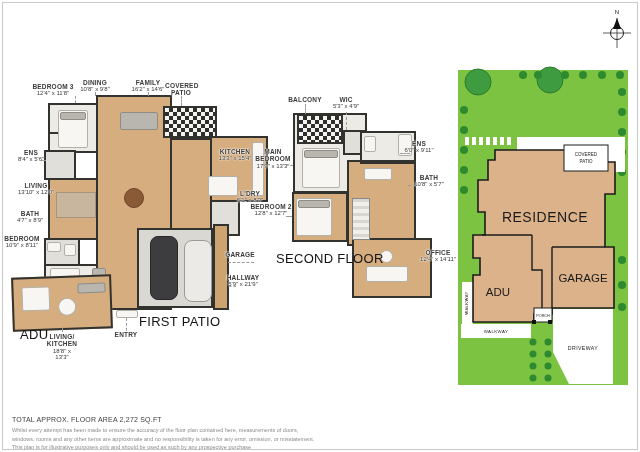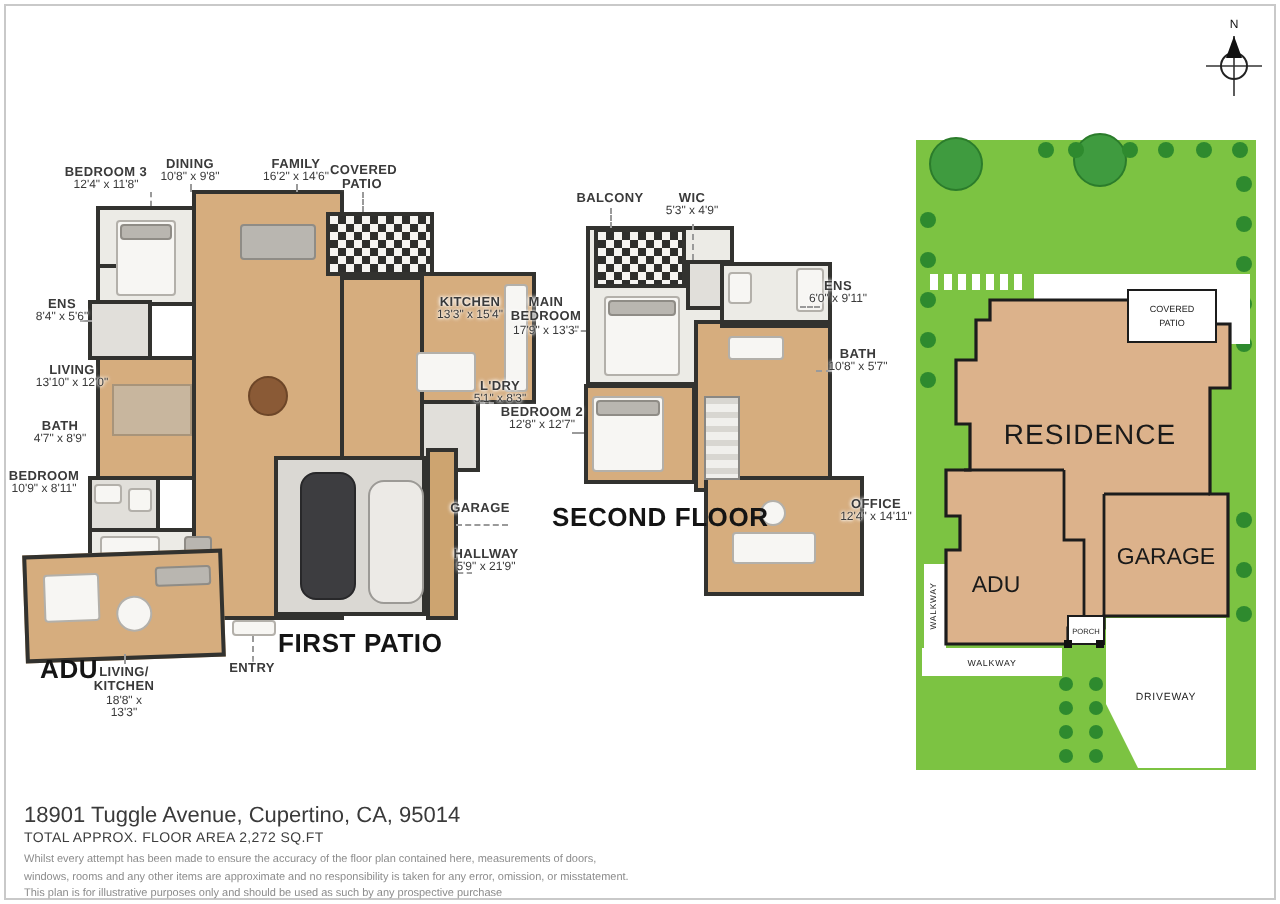--- a/index.html
+++ b/index.html
@@ -18,21 +18,21 @@
   .furnd{position:absolute;background:#b9b6b0;border:1px solid #8f8c86;border-radius:2px;box-sizing:border-box;}
   .iwall{position:absolute;background:#32322f;}
   .rug{position:absolute;background:#c8b69e;border:1px solid #a8947a;box-sizing:border-box;}
   .stairs{position:absolute;background:repeating-linear-gradient(180deg,#d8d6d1 0 3px,#f0efec 3px 7px);border:1px solid #8a8884;}
   .car{position:absolute;border-radius:8px;box-sizing:border-box;}
   
   .rlabel{position:absolute;transform:translateX(-50%);text-align:center;color:#3a3a3a;line-height:1.12;
           text-shadow:0 0 2px #fff,0 0 2px #fff,0 0 1px #fff;}
   .rlabel .nm{font-size:6.5px;font-weight:bold;letter-spacing:.2px;}
   .rlabel .dm{font-size:6px;}
-  .ftitle{position:absolute;font-size:13px;font-weight:bold;color:#141414;letter-spacing:.3px;}
+  .ftitle{position:absolute;font-size:13px;font-weight:normal;color:#141414;letter-spacing:.3px;}
   .leadv{position:absolute;width:0;border-left:1px dashed #9a9a9a;}
   .leadh{position:absolute;height:0;border-top:1px dashed #9a9a9a;}
   
   .addr{position:absolute;left:12px;top:402px;font-size:11px;color:#3a3a3a;}
   .area{position:absolute;left:12px;top:416px;font-size:7px;color:#3d3d3d;letter-spacing:.2px;}
   .disc{position:absolute;left:12px;top:426px;font-size:5.5px;color:#8c8c8c;line-height:1.55;}
   svg text{font-family:"Liberation Sans",sans-serif;}
 </style>
 </head>
 <body>
@@ -275,20 +275,19 @@
   </svg>
 
   <svg style="position:absolute;left:598px;top:6px" width="38" height="46" viewBox="0 0 38 46">
     <text x="19" y="8" text-anchor="middle" font-size="6" fill="#111">N</text>
     <line x1="19" y1="12" x2="19" y2="42" stroke="#333" stroke-width="0.8"></line>
     <line x1="5" y1="27" x2="33" y2="27" stroke="#333" stroke-width="0.8"></line>
     <circle cx="19" cy="27" r="6.5" fill="none" stroke="#222" stroke-width="1"></circle>
     <polygon points="19,12 15,23 23,23" fill="#111"></polygon>
   </svg>
 
-  <div class="addr">18901 Tuggle Avenue, Cupertino, CA, 95014</div>
   <div class="area">TOTAL APPROX. FLOOR AREA 2,272 SQ.FT</div>
   <div class="disc">
     <div>Whilst every attempt has been made to ensure the accuracy of the floor plan contained here, measurements of doors,</div>
     <div>windows, rooms and any other items are approximate and no responsibility is taken for any error, omission, or misstatement.</div>
     <div>This plan is for illustrative purposes only and should be used as such by any prospective purchase</div>
   </div>
 </div>
 
 </body></html>

